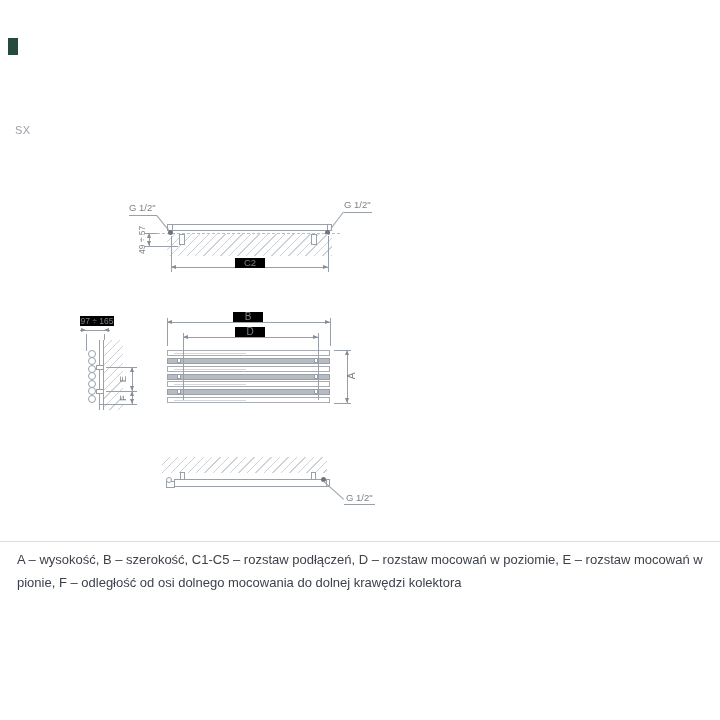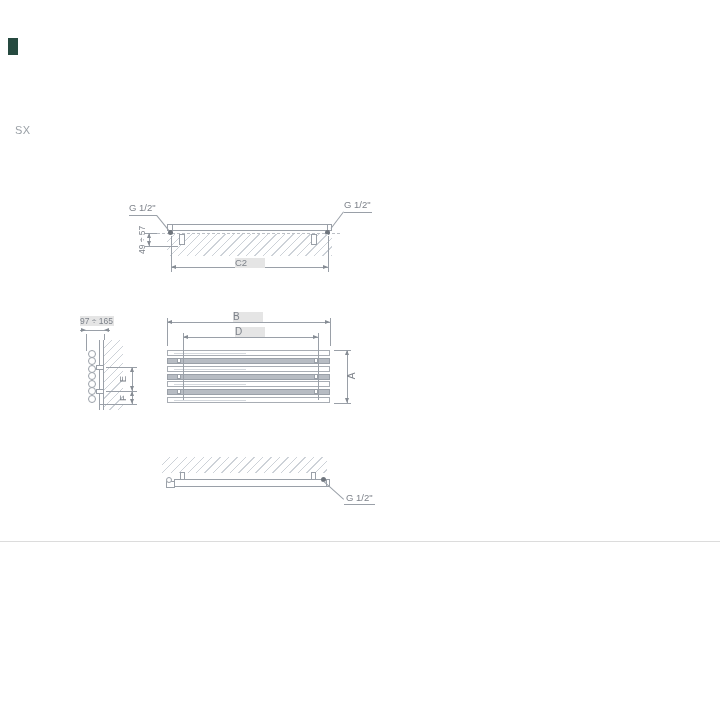--- a/index.html
+++ b/index.html
@@ -5,21 +5,21 @@
   html,body{margin:0;padding:0;background:#fff;}
   .canvas{position:relative;width:720px;height:720px;background:#ffffff;overflow:hidden;
           font-family:"Liberation Sans", sans-serif;}
   
   .hl{position:absolute;height:1px;background:#9aa0a8;}
   .vl{position:absolute;width:1px;background:#9aa0a8;}
   .dash{position:absolute;height:0;border-top:1px dashed #bcc0c6;}
   .leader{position:absolute;height:1px;background:#9aa0a8;transform-origin:0 0;}
   .dim{position:absolute;color:#7d828a;font-size:9.5px;line-height:10px;white-space:nowrap;}
   .dim.sm{font-size:8.5px;}
-  .dim.ctr{background:#e5e5e5;}
+  .dim.ctr{text-align:center;background:#000000;}
   .rot{transform:rotate(-90deg);transform-origin:center center;text-align:center;}
   .ar{position:absolute;width:0;height:0;border-style:solid;}
   .ar-l{border-width:2.5px 5px 2.5px 0;border-color:transparent #868c94 transparent transparent;}
   .ar-r{border-width:2.5px 0 2.5px 5px;border-color:transparent transparent transparent #868c94;}
   .ar-u{border-width:0 2.5px 5px 2.5px;border-color:transparent transparent #868c94 transparent;}
   .ar-d{border-width:5px 2.5px 0 2.5px;border-color:#868c94 transparent transparent transparent;}
   .hatch{position:absolute;background:repeating-linear-gradient(135deg,transparent 0 5px,#cdd2d8 5px 6px);}
   .box{position:absolute;background:#fff;border:1px solid #9aa0a8;box-sizing:border-box;}
   .dot{position:absolute;width:5px;height:5px;border-radius:50%;background:#6f757d;}
   .circ{position:absolute;width:8px;height:8px;border:1px solid #9aa0a8;border-radius:50%;
@@ -170,14 +170,15 @@
     <div class="circ" style="left:166px;top:477px;width:6px;height:6px;"></div>
     <div class="vl" style="left:326px;top:479px;height:8px;"></div>
 
     <div class="dot" style="left:321px;top:477px;"></div>
     <div class="leader" style="left:324px;top:481px;width:27px;transform:rotate(42deg);"></div>
     <div class="hl" style="left:344px;top:504px;width:31px;"></div>
     <div class="dim" style="left:346px;top:493px;">G 1/2"</div>
   </div>
 
   <div class="divider"></div>
+  <div class="caption">A – wysokość, B – szerokość, C1-C5 – rozstaw podłączeń, D – rozstaw mocowań w poziomie, E – rozstaw mocowań w pionie, F – odległość od osi dolnego mocowania do dolnej krawędzi kolektora</div>
 
 </div>
 
 </body></html>

